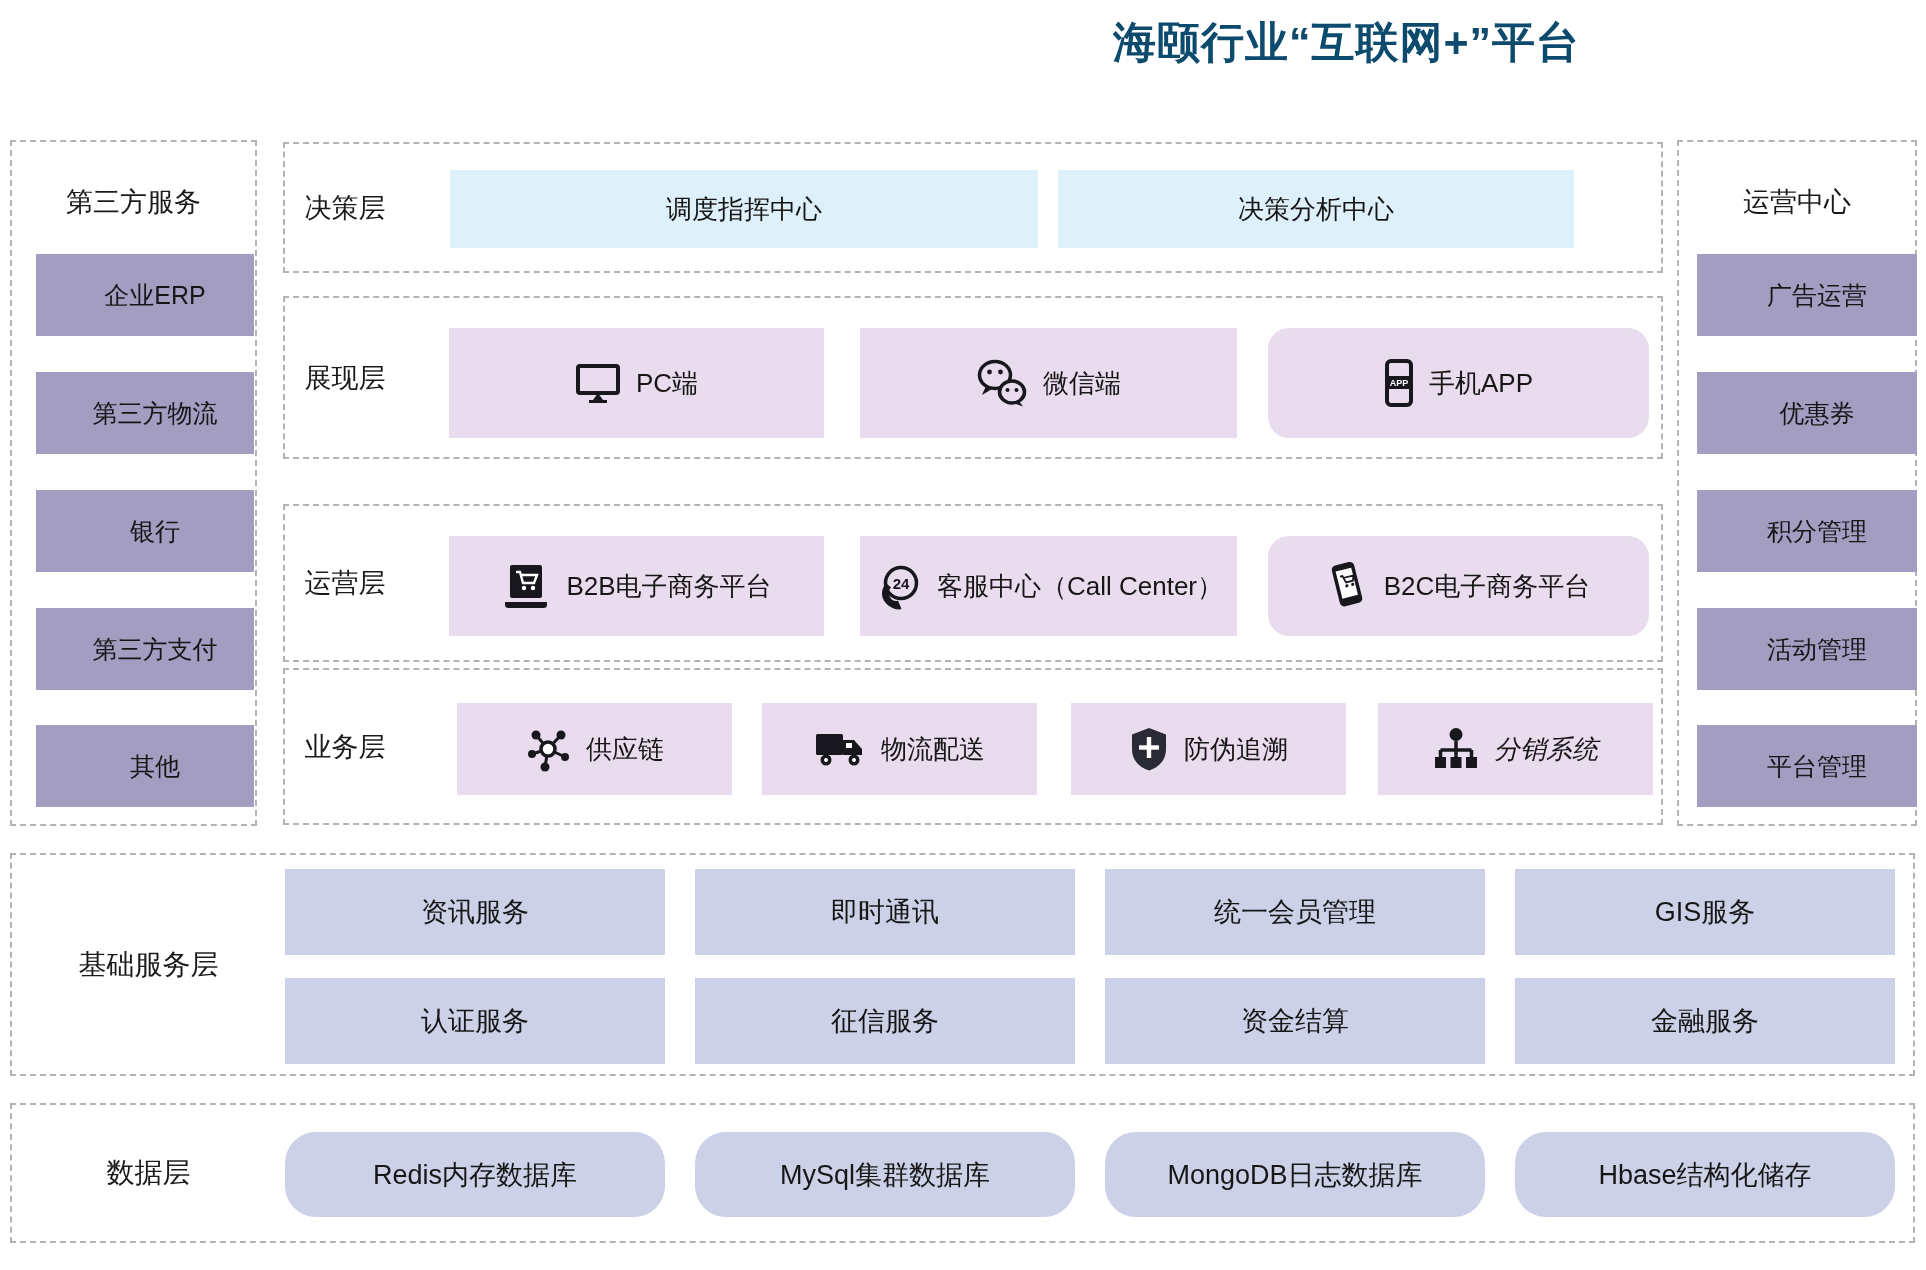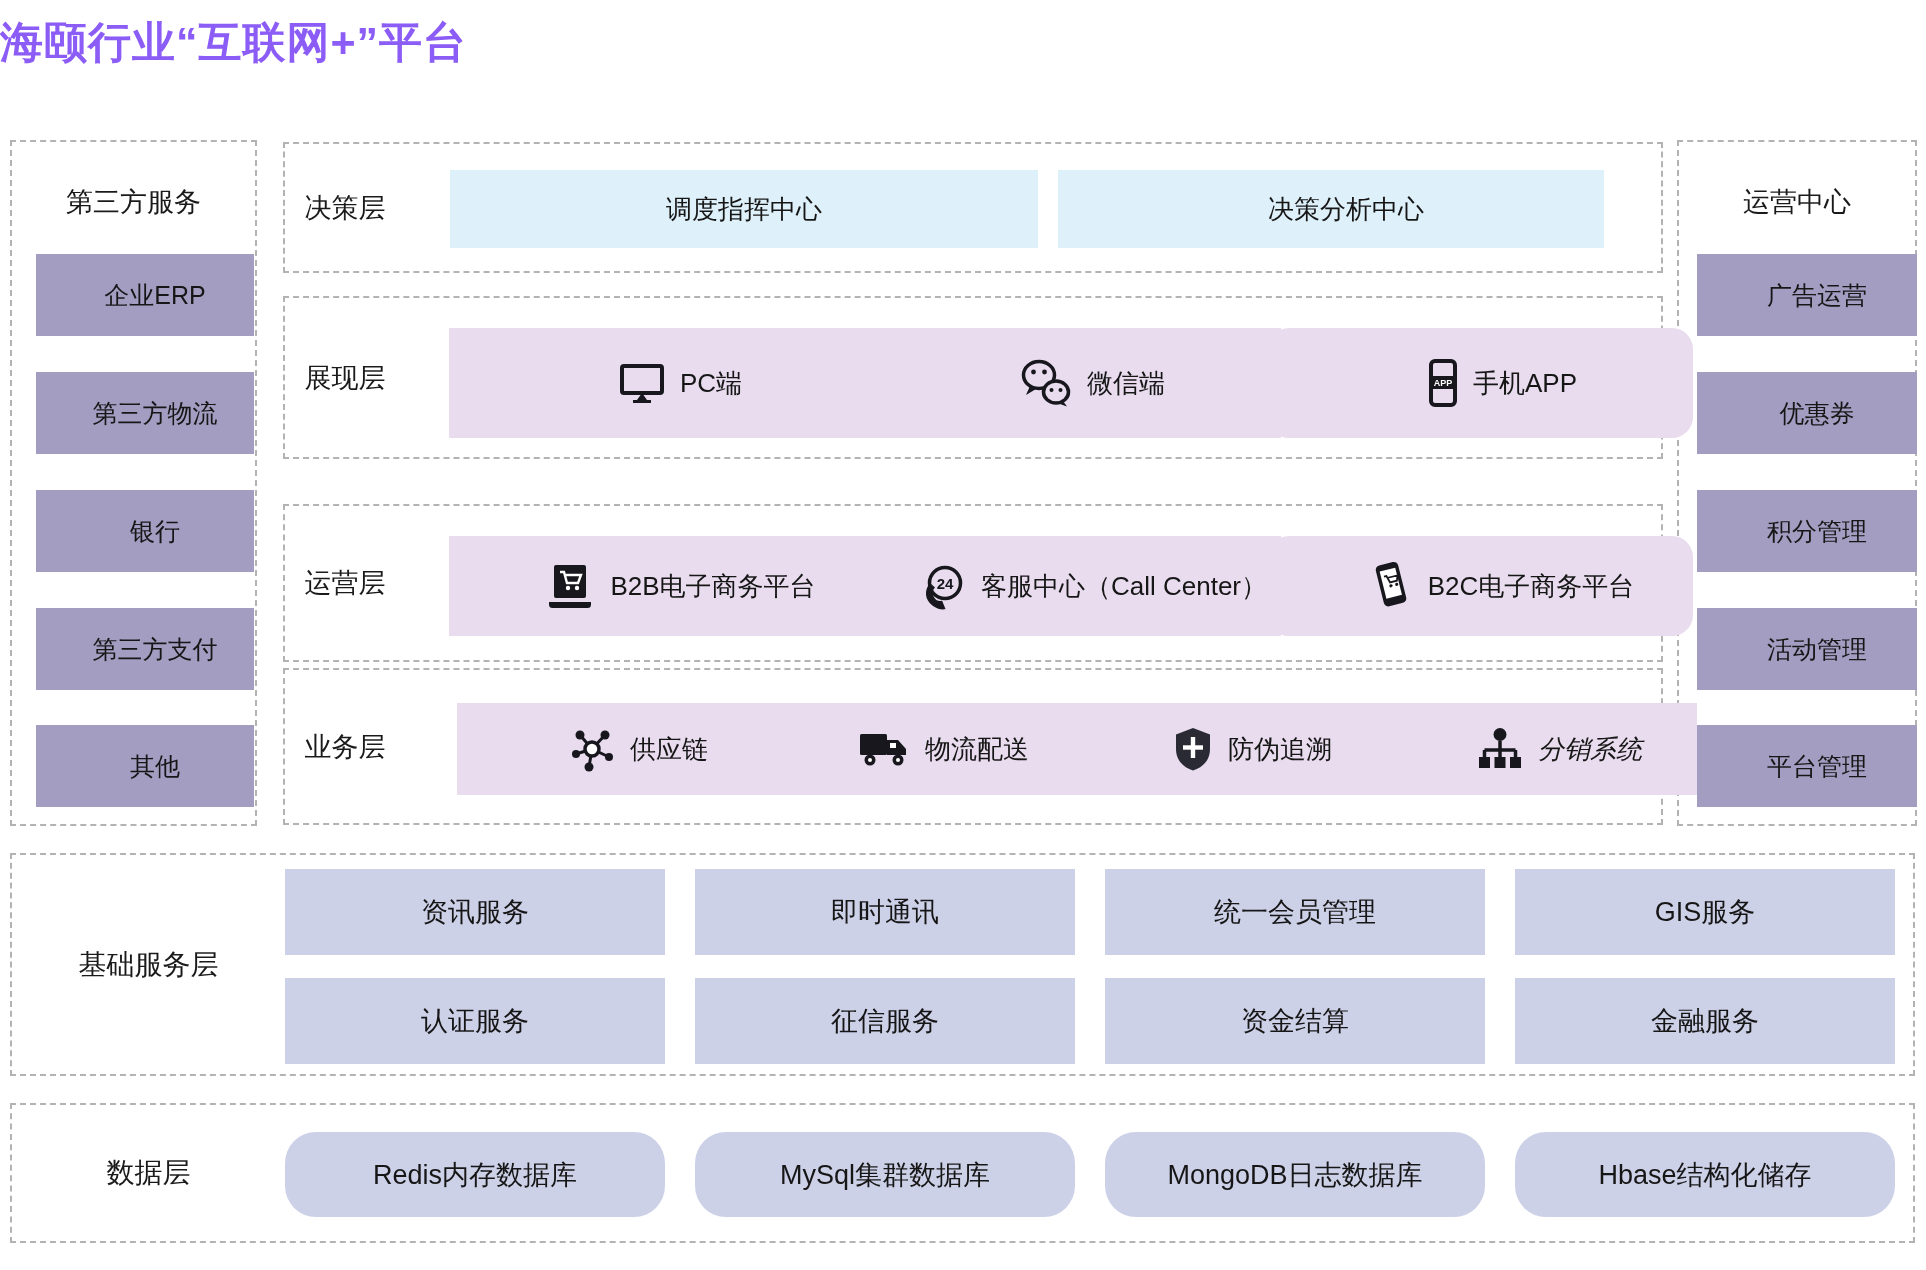--- a/index.html
+++ b/index.html
@@ -1,22 +1,22 @@
 <!DOCTYPE html>
 <html><head>
 <meta charset="utf-8">
 <style>
   html,body{margin:0;padding:0;background:#ffffff;}
   .canvas{
     position:relative;width:1926px;height:1270px;background:#ffffff;
     font-family:"Liberation Sans","DejaVu Sans",sans-serif;color:#1a1a1a;overflow:hidden;
   }
   .title{
-    position:absolute;top:14px;left:0;width:1580px;text-align:left;
-    font-size:43px;font-weight:700;letter-spacing:1px;color:#8b5cf6;
+    position:absolute;top:14px;left:0;width:1580px;text-align:right;
+    font-size:43px;font-weight:700;letter-spacing:1px;color:#0c4a6e;
   }
   .dashed{position:absolute;box-sizing:border-box;border:2px dashed #b3b3b3;background:#fff;}
 
   
   .left-panel{left:10px;top:140px;width:247px;height:686px;}
   .right-panel{left:1677px;top:140px;width:240px;height:686px;}
   .panel-header{position:absolute;top:42px;left:0;width:100%;text-align:center;font-size:27px;}
   .side-item{
     position:absolute;background:#a39dc2;display:flex;align-items:center;justify-content:center;
     font-size:25px;color:#161616;padding-left:20px;
@@ -34,22 +34,22 @@
   .row-label{
     position:absolute;left:10px;top:0;width:100px;height:100%;
     display:flex;align-items:center;justify-content:center;font-size:27px;white-space:nowrap;
   }
   .dbox{
     position:absolute;display:flex;align-items:center;justify-content:center;
     font-size:26px;color:#161616;white-space:nowrap;
   }
   .decision-box{background:#def0fa;top:26px;height:78px;}
   .dec-0{left:165px;width:588px;}
-  .dec-1{left:773px;width:516px;padding-left:30px;}
-  .app-box{background:#e8dcee;padding-left:44px;}
+  .dec-1{left:773px;width:516px;}
+  .app-box{background:#e8dcee;}
   .row-present .app-box{top:30px;height:110px;}
   .row-ops .app-box{top:30px;height:100px;}
   .p-0{left:164px;width:375px;} .p-1{left:575px;width:377px;} .p-2{left:983px;width:381px;border-radius:21px;}
   .row-biz .app-box{top:33px;height:92px;}
   .b-0{left:172px;width:275px;} .b-1{left:477px;width:275px;}
   .b-2{left:786px;width:275px;} .b-3{left:1093px;width:275px;font-style:italic;}
   .icon{display:flex;margin-right:15px;}
   .icon svg{display:block;}
 
   

